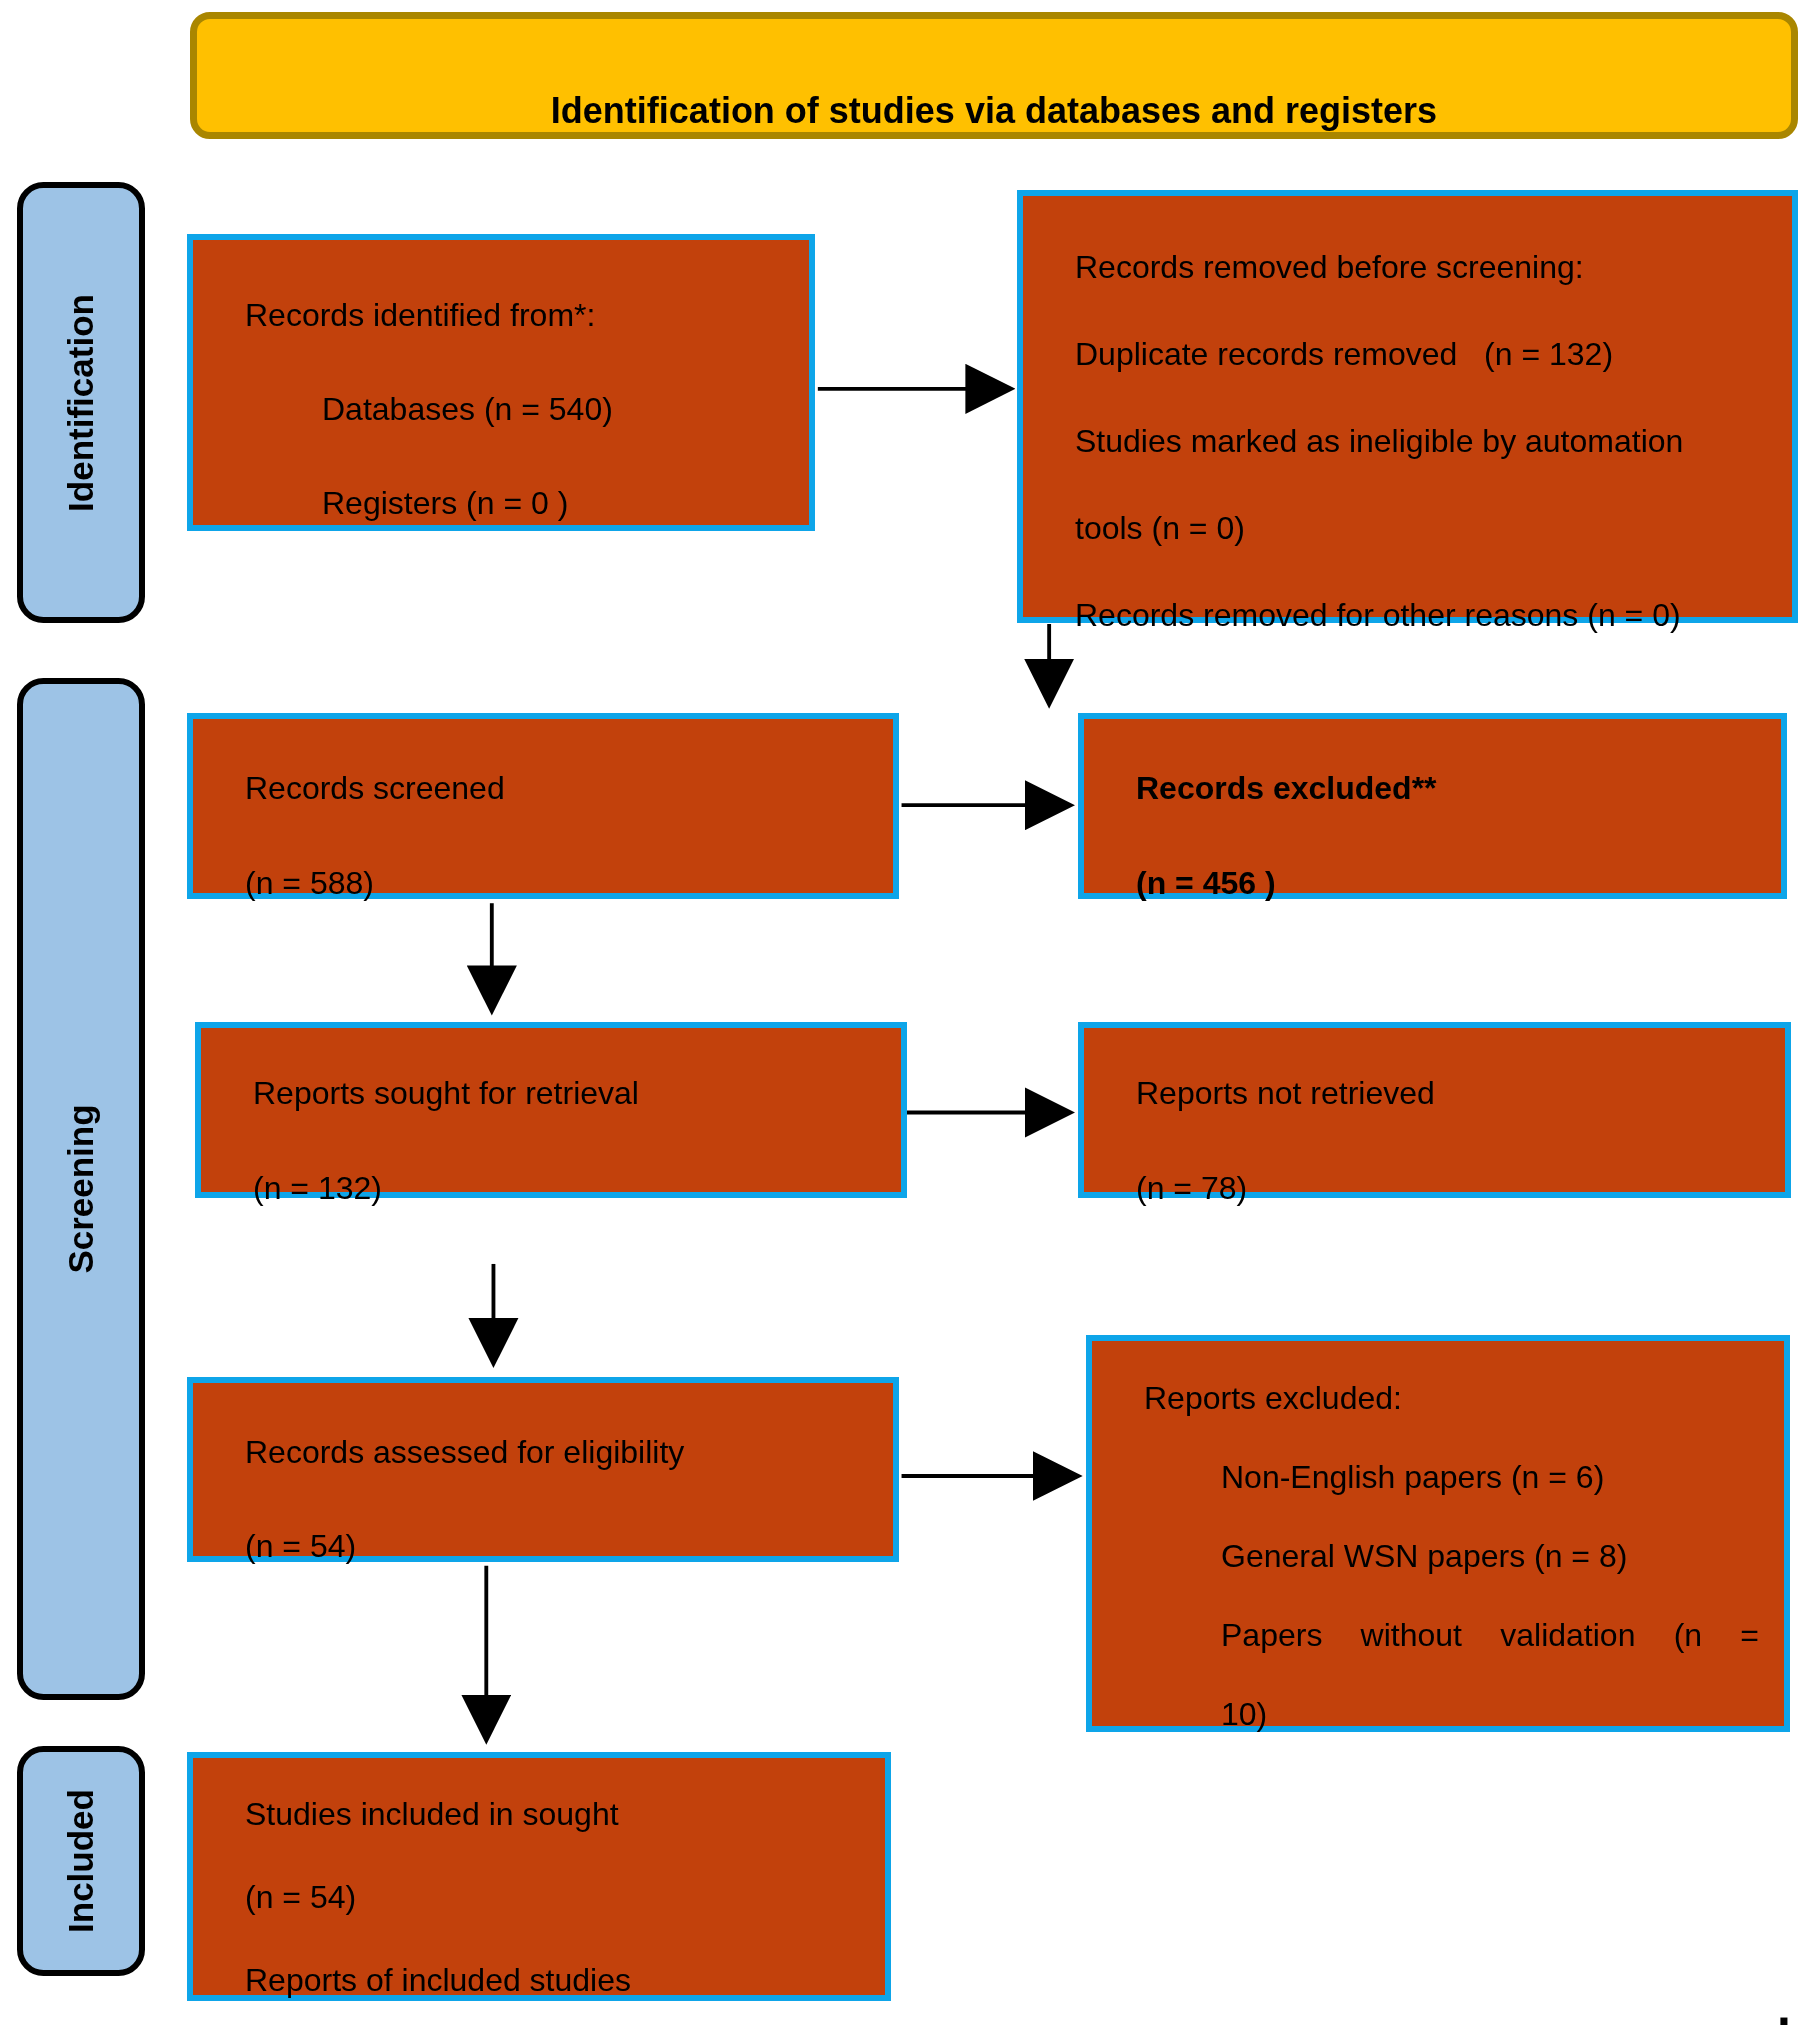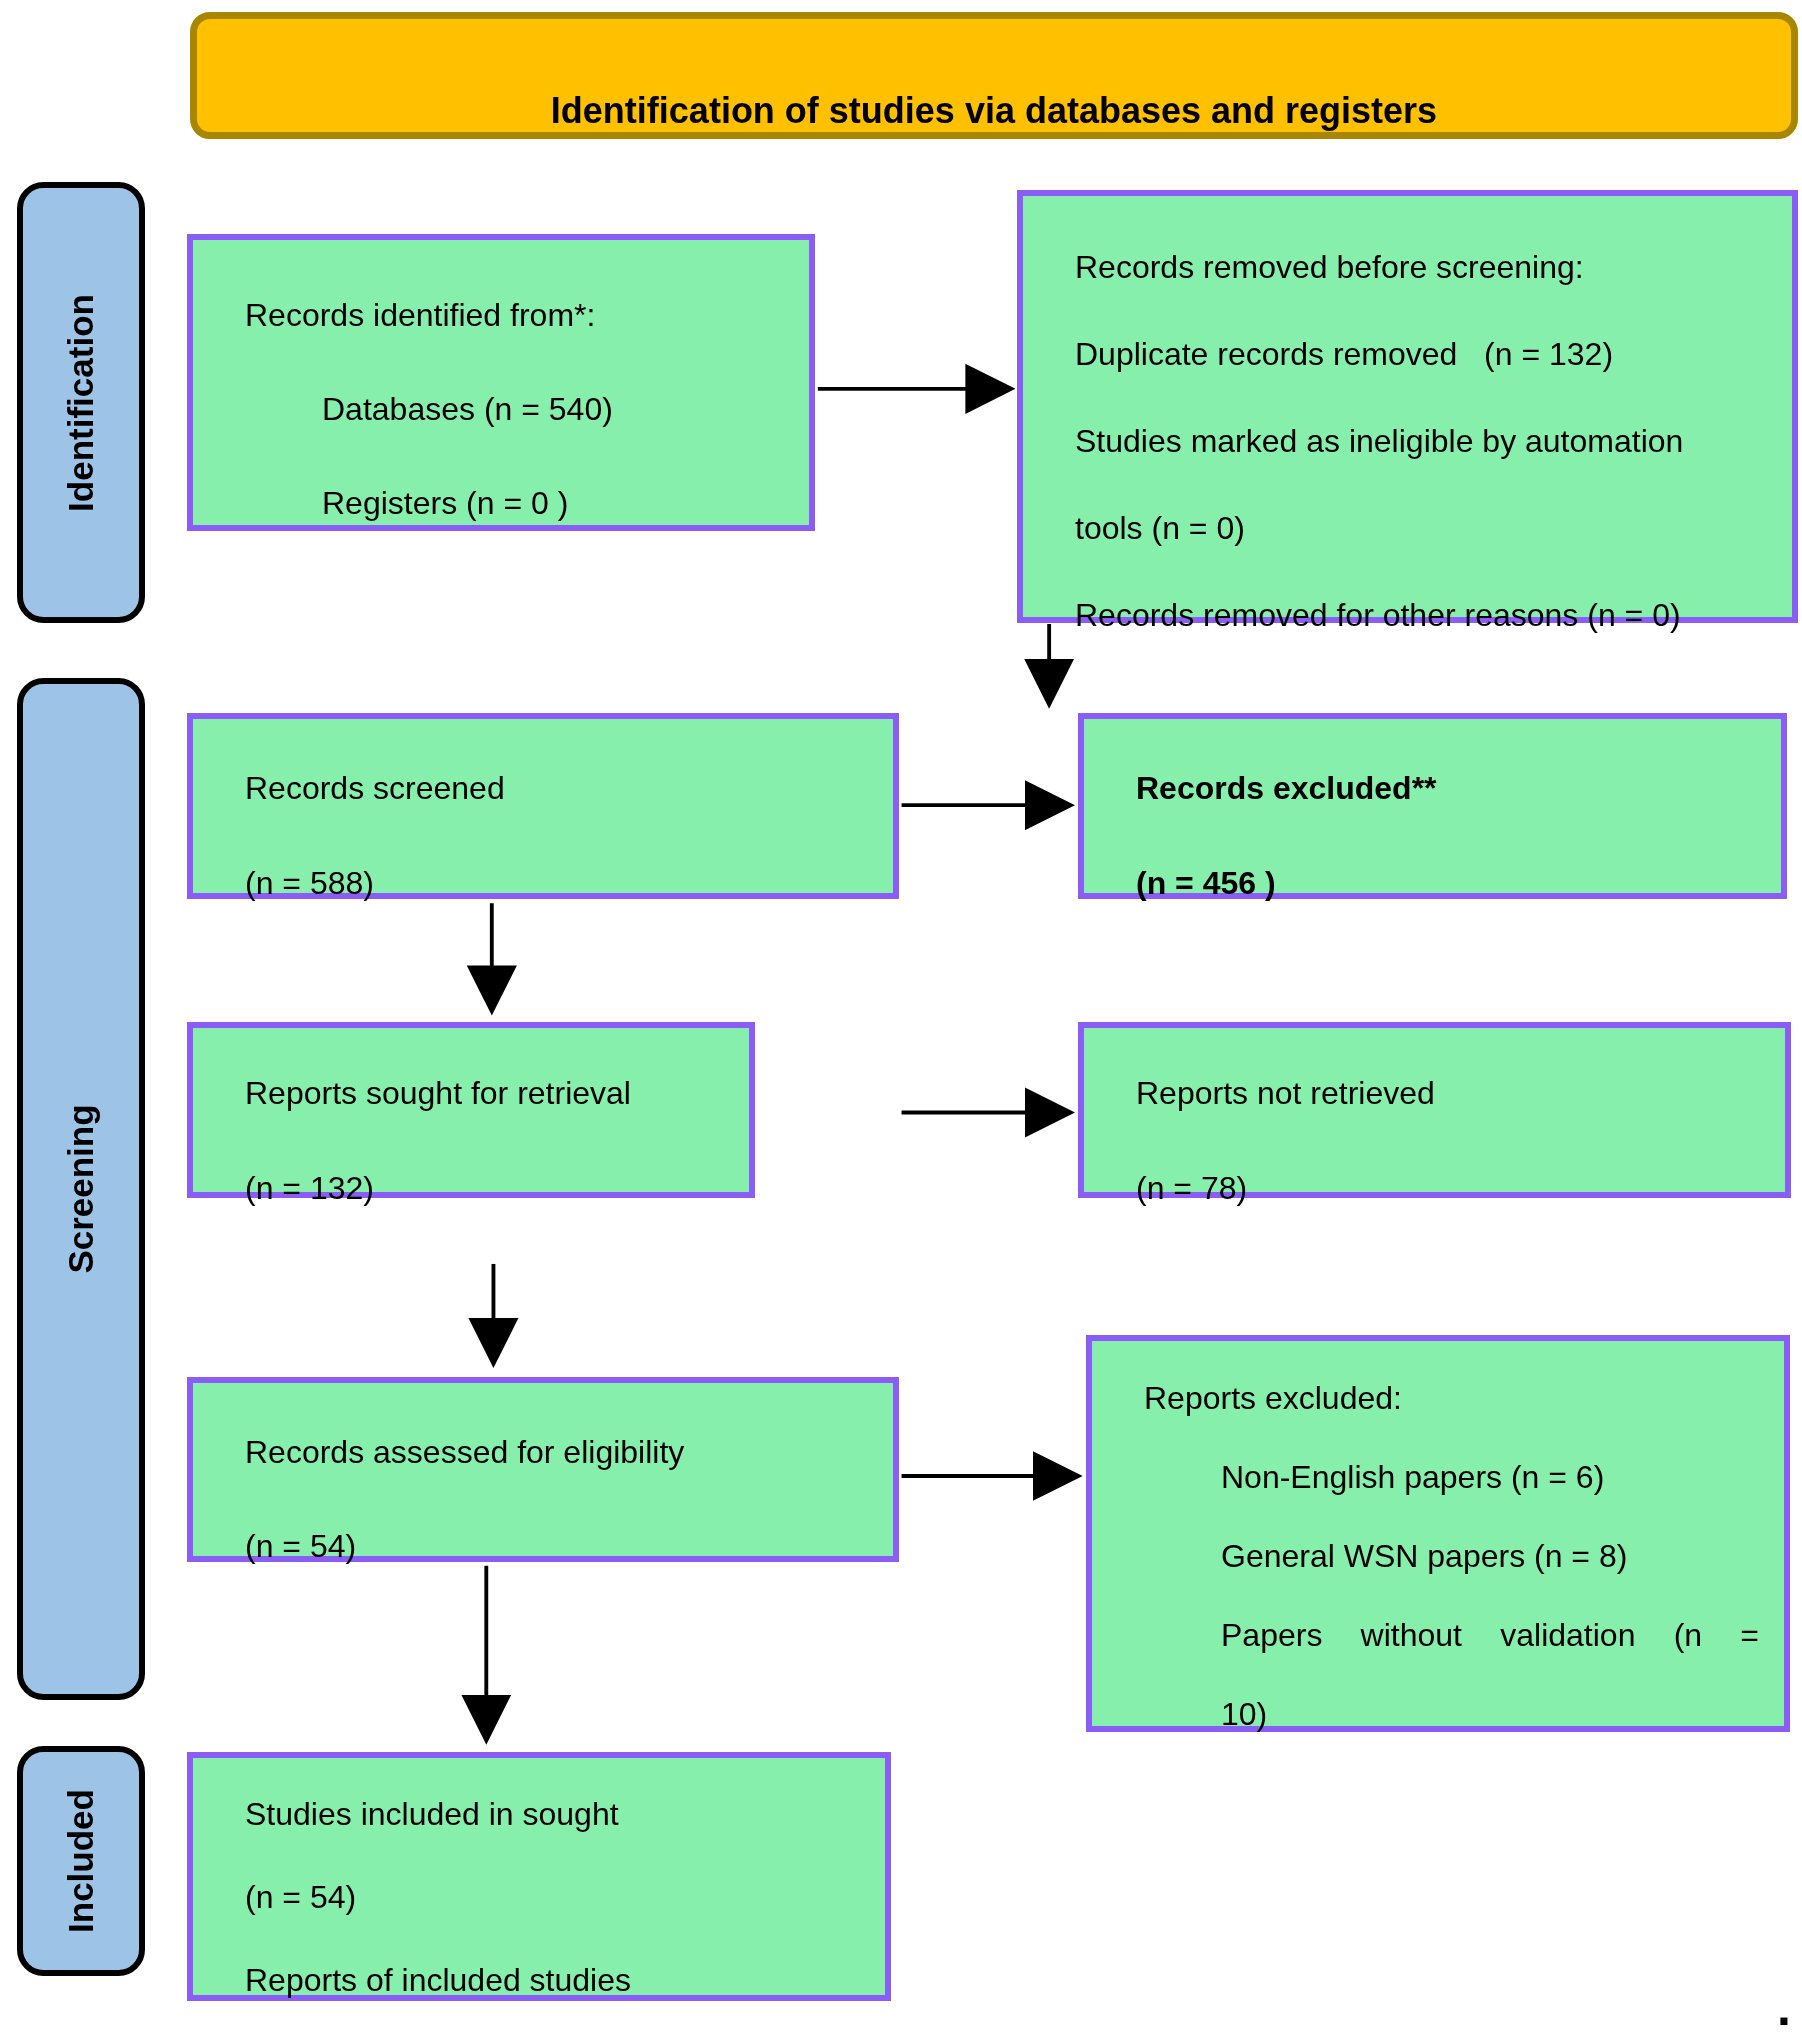--- a/index.html
+++ b/index.html
@@ -36,41 +36,41 @@
     white-space: nowrap;
     font-size: 35px; font-weight: bold;
   }
   #sb-identification { top:182px;  height:441px;  }
   #sb-screening      { top:678px; height:1022px; }
   #sb-included       { top:1746px; height:230px;  }
 
   
   .box {
     position:absolute;
-    background:#86efac;
-    border: 6px solid #8b5cf6;
+    background:#c2410c;
+    border: 6px solid #0ea5e9;
     font-size: 32px;
   }
   .line { white-space: pre-wrap; }
   .ind  { padding-left: 77px; }
   .stretch { text-align: justify; text-align-last: justify; }
 
   #bx-records-identified { left:187px;  top:234px;  width:628px; height:297px; padding:27.5px 16.5px 0 52px;  }
   #bx-records-identified .line { line-height:94px; }
 
   #bx-records-removed    { left:1017px; top:190px;  width:781px; height:433px; padding:27.5px 25px 0 52px;  }
   #bx-records-removed .line { line-height:87px; }
 
   #bx-records-screened   { left:187px;  top:713px; width:712px; height:186px; padding:22px 16.5px 0 52px;  }
   #bx-records-screened .line { line-height:95px; }
 
   #bx-records-excluded   { left:1078px; top:713px; width:709px; height:186px; padding:22px 16.5px 0 52px;font-weight:bold;  }
   #bx-records-excluded .line { line-height:95px; }
 
-  #bx-reports-sought     { left:187px;  top:1022px; width:568px; height:176px; padding:17.6px 16.5px 0 52px;  }
+  #bx-reports-sought     { left:195px;  top:1022px; width:712px; height:176px; padding:17.6px 16.5px 0 52px;  }
   #bx-reports-sought .line { line-height:95px; }
 
   #bx-reports-not-retrieved { left:1078px; top:1022px; width:713px; height:176px; padding:17.6px 16.5px 0 52px; }
   #bx-reports-not-retrieved .line { line-height:95px; }
 
   #bx-reports-assessed   { left:187px;  top:1377px; width:712px; height:185px; padding:22px 16.5px 0 52px;  }
   #bx-reports-assessed .line { line-height:94px; }
 
   #bx-reports-excluded   { left:1086px; top:1335px; width:704px; height:397px; padding:17.6px 25px 0 52px;  }
   #bx-reports-excluded .line { line-height:79px; }

